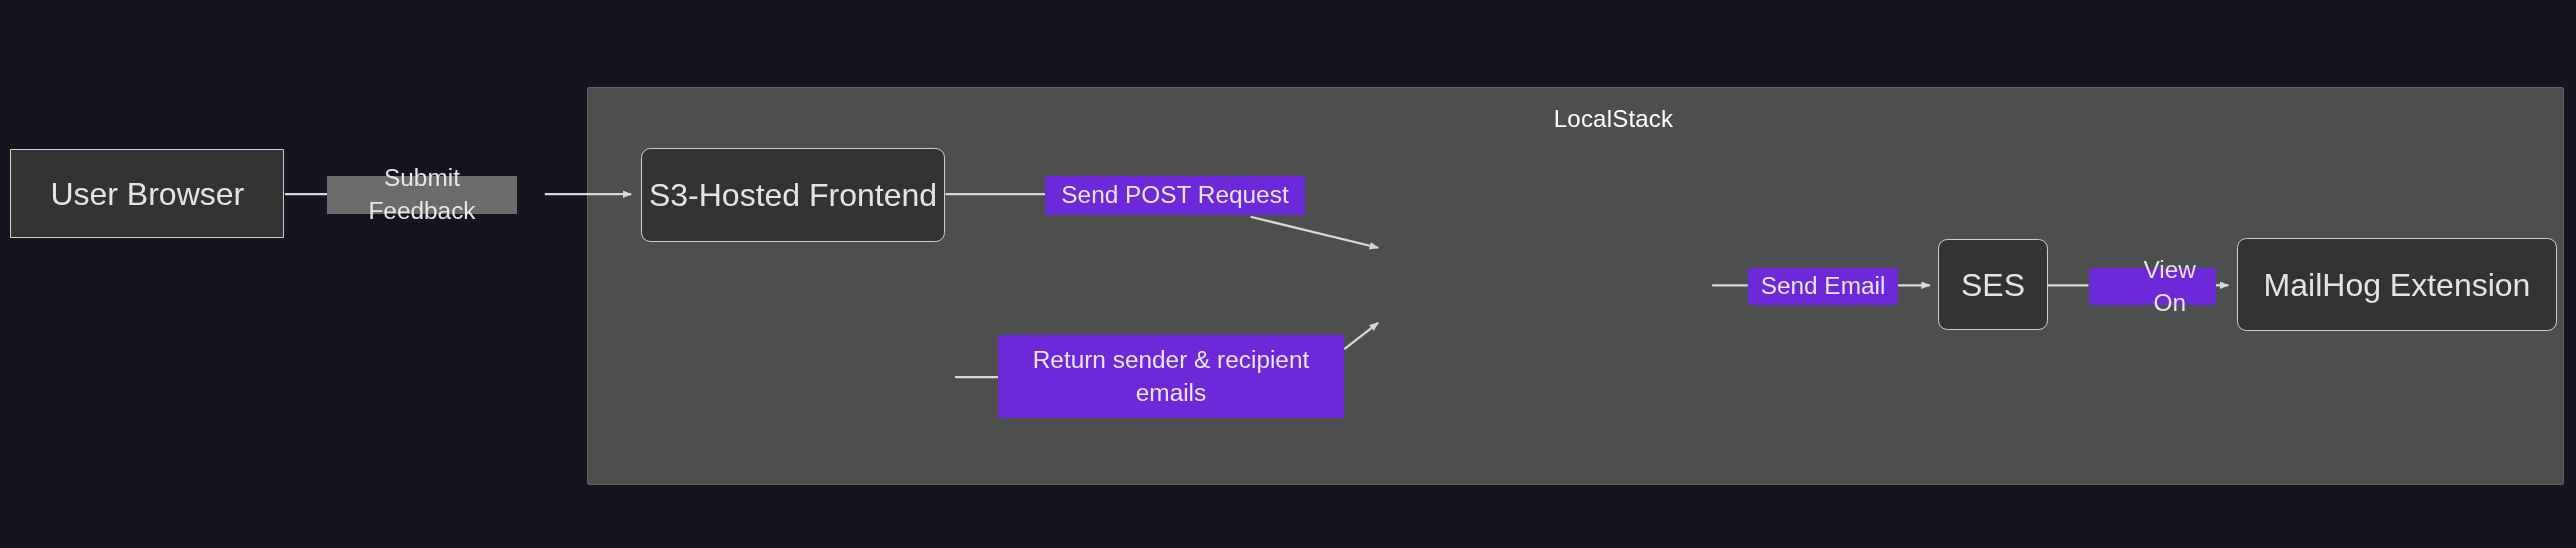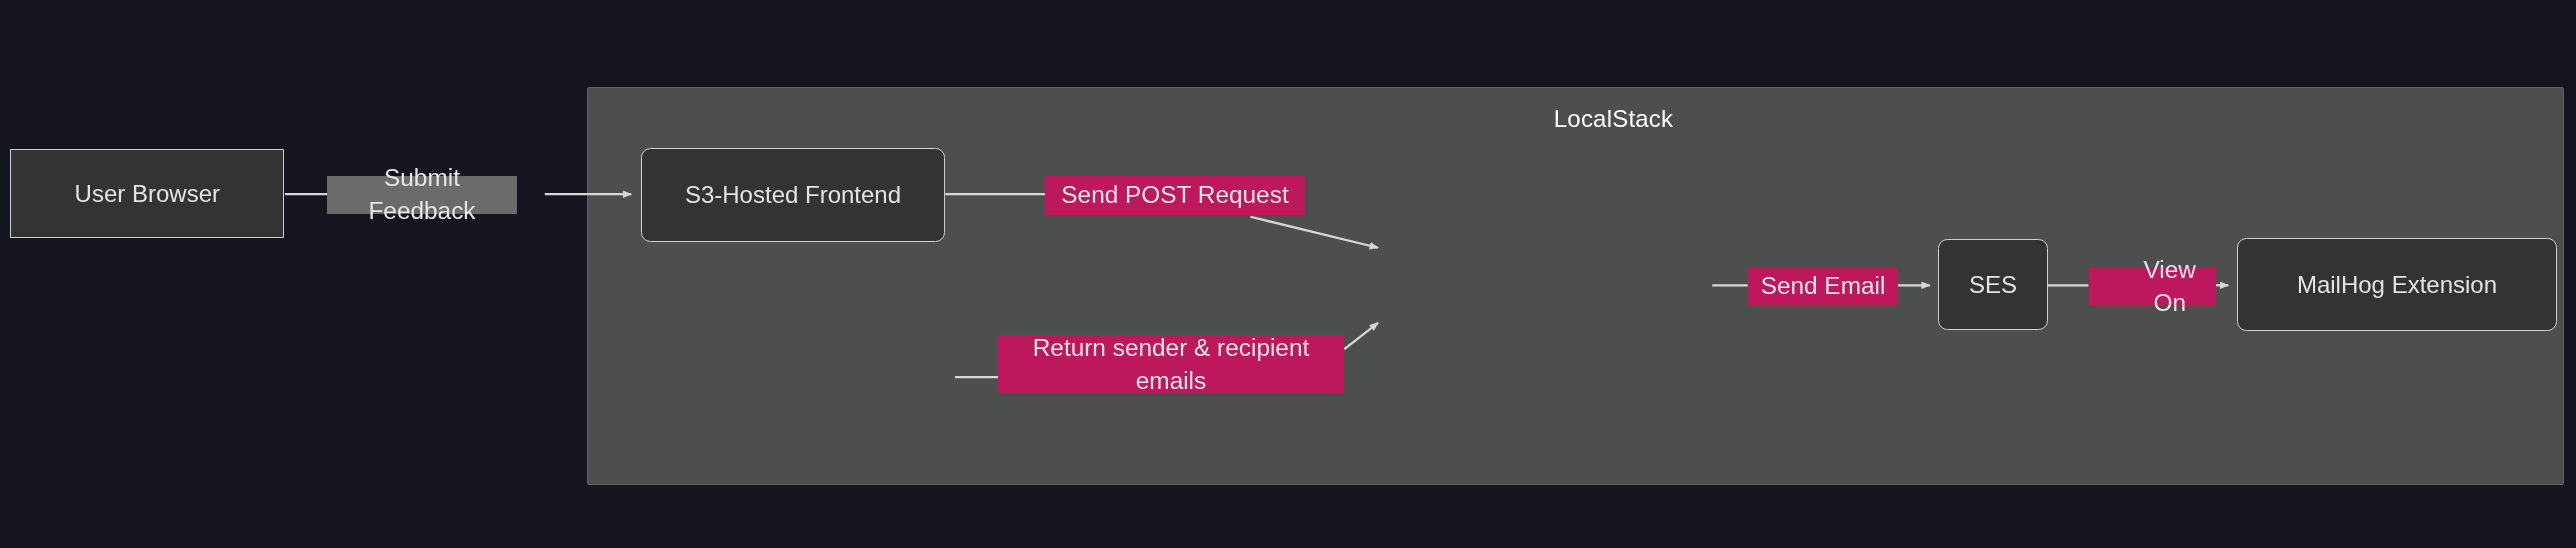--- a/index.html
+++ b/index.html
@@ -47,21 +47,21 @@
     font-size: 24px;
     letter-spacing: 0.2px;
     margin-left: 38px;
   }
   .node {
     position: absolute;
     box-sizing: border-box;
     background: #333333;
     border: 1.5px solid #d0d0d0;
     color: #e4e4e4;
-    font-size: 24px;
+    font-size: 32px;
     display: flex;
     align-items: center;
     justify-content: center;
     text-align: center;
     line-height: 1.25;
     padding: 0 1px;
   }
   .node.rounded { border-radius: 9.4px; }
   .node.sharp   { border-radius: 0.9px; }
 
@@ -72,34 +72,34 @@
     font-size: 24.4px;
     line-height: 1.35;
     display: flex;
     align-items: center;
     justify-content: center;
     text-align: center;
     padding: 3.8px 5.6px;
     white-space: pre-line;
   }
   .edge-label.outside { background: #6a6c6b; }
-  .edge-label.inside  { background: #be185d; }
+  .edge-label.inside  { background: #6d28d9; }
 
   
   #n-user-browser       { left: 10.3px;   top: 149px; width: 274px; height: 89px; }
   #n-s3-frontend        { left: 641px;  top: 148px; width: 304px; height: 94px; }
   #n-ssm-param-store    { left: 629px;  top: 331px; width: 326px; height: 93px; }
   #n-lambda-function    { left: 1388px; top: 238px; width: 325px; height: 93px; }
   #n-ses                { left: 1938px; top: 239px; width: 110px; height: 91px; }
   #n-mailhog-extension  { left: 2237px; top: 238px; width: 320px; height: 93px; }
 
   
   #l-submit-feedback    { left: 327px;  top: 176px; width: 190px; height: 38px; }
   #l-send-post-request  { left: 1045px; top: 176px; width: 260px; height: 39px; }
-  #l-return-emails      { left: 998px; top: 335px; width: 346px; height: 59px; }
+  #l-return-emails      { left: 998px; top: 335px; width: 346px; height: 83px; }
   #l-send-email         { left: 1748px; top: 268px; width: 150px; height: 37px; }
   #l-view-on            { left: 2089px; top: 268px; width: 127px; height: 37px; padding-left: 40px; }
 </style>
 </head>
 <body>
 
 <div id="canvas">
 
   <div class="container-box">
     <div class="container-title">LocalStack</div>

